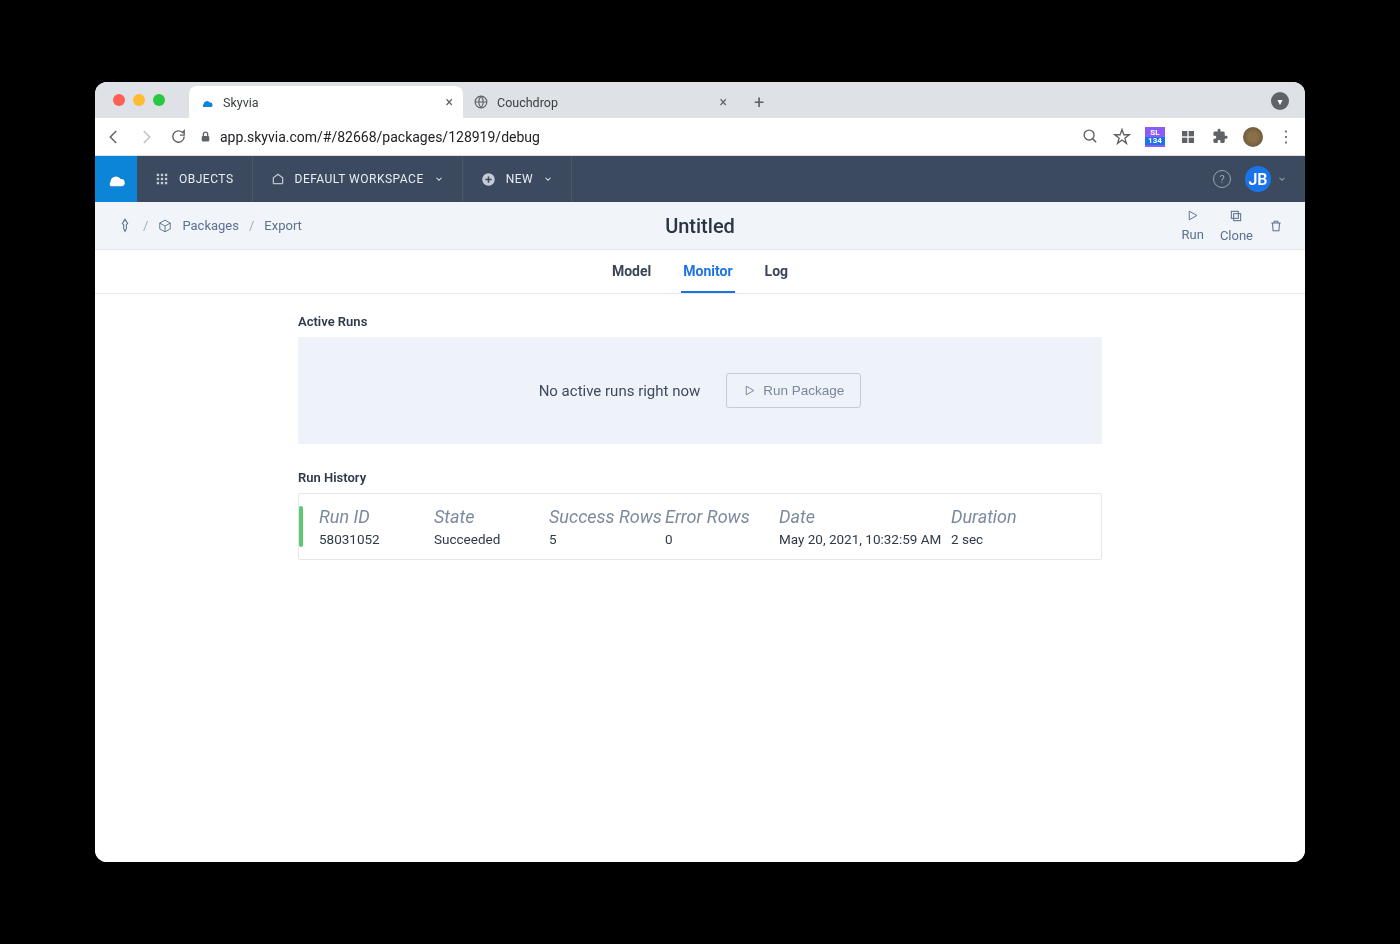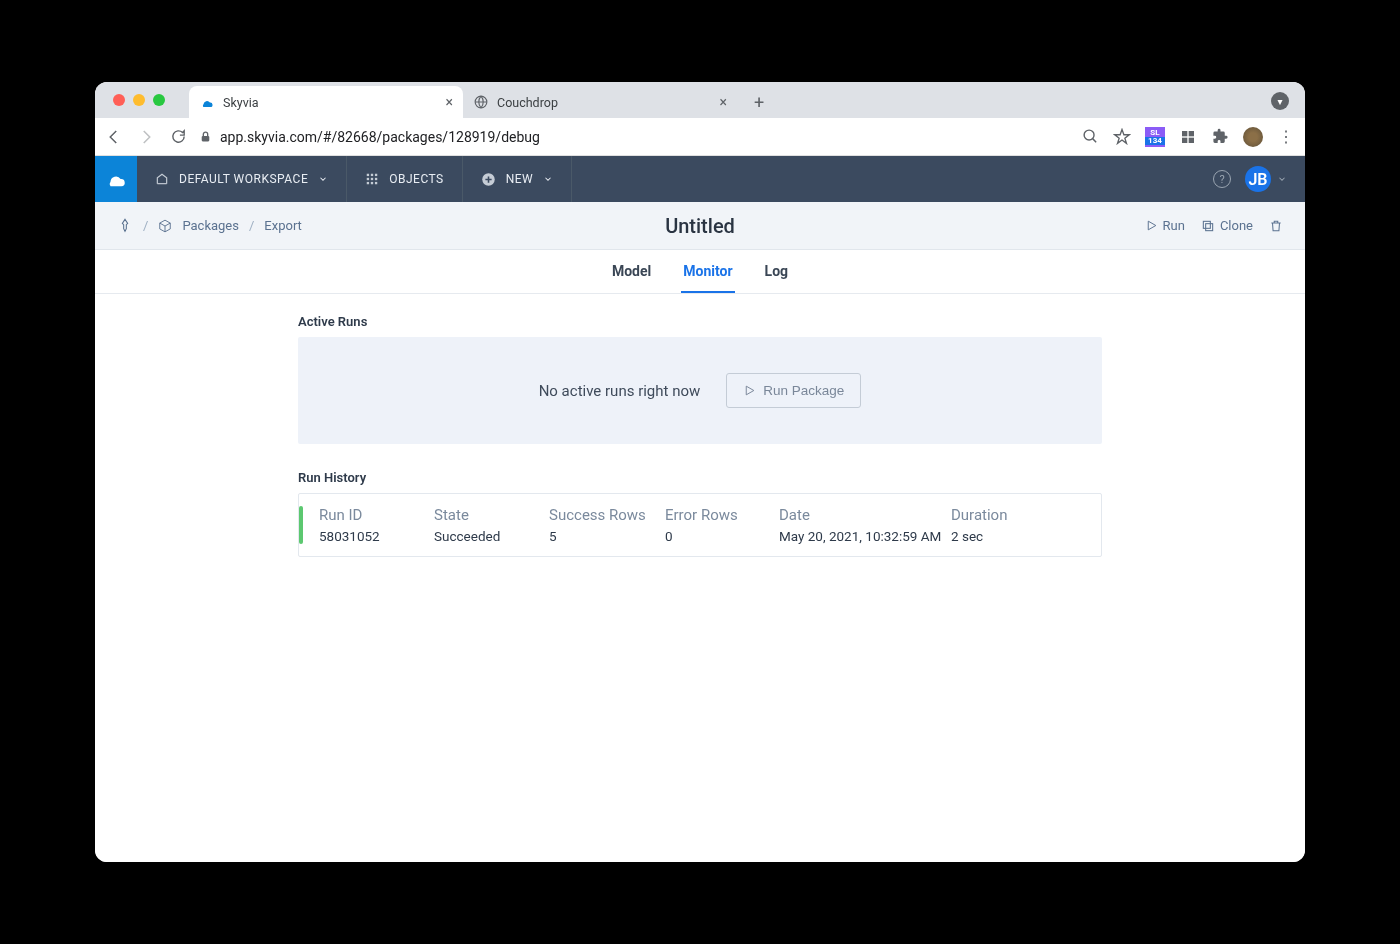--- a/index.html
+++ b/index.html
@@ -119,21 +119,21 @@
     position: relative;
   }
   .crumbs { display:flex; align-items:center; gap:10px; font-size:13px; color:#5b7290; }
   .crumbs a { color:#5b7290; text-decoration:none; cursor:pointer; }
   .crumb-sep { color:#9fb0c3; }
   .page-title {
     position:absolute; left:50%; transform:translateX(-50%);
     font-size:20px; font-weight:500; color:#2a3442;
   }
   .subbar-actions { margin-left:auto; display:flex; align-items:center; gap:16px; font-size:13px; color:#5b7290; }
-  .subbar-actions .act { display:flex; align-items:center; gap:5px; cursor:pointer; }
+  .subbar-actions .act { display:flex; align-items:center; gap:5px; cursor:pointer;flex-direction:column; }
 
   
   .viewtabs {
     height: 44px;
     background:#fff;
     border-bottom: 1px solid #e6eaef;
     display:flex;
     align-items:center;
     justify-content:center;
     gap: 28px;
@@ -187,21 +187,21 @@
     border:1px solid #e3e8ee;
     border-radius:2px;
     display:flex;
     align-items:stretch;
     padding: 12px 18px 12px 0;
     position:relative;
     font-size:13px;
   }
   .status-stripe { width:4px; background:#5cc870; border-radius:2px; margin-right:16px; }
   .hcol { display:flex; flex-direction:column; gap:4px; }
-  .hcol .lbl { color:#7b8a9d; font-size:15px; }
+  .hcol .lbl { color:#7b8a9d; font-size:18px;font-style:italic; }
   .hcol .val { color:#2e3a4a; font-size:13.5px; }
   .c-runid { width: 115px; }
   .c-state { width: 115px; }
   .c-succ { width: 116px; }
   .c-err { width: 114px; }
   .c-date { width: 172px; }
   .c-dur { width: 100px; }
 
   svg { display:block; }
 </style>
@@ -300,50 +300,50 @@
       <span class="avatar-img"></span>
       <span class="ext kebab">⋮</span>
     </div>
   </div>
 
   <div class="app-nav">
     <div class="app-logo">
       <svg width="22" height="18" viewBox="0 0 24 18">
           <path d="M6 12a6 6 0 0 1 11-3 4 4 0 0 1 1 8H6a4 4 0 0 1 0-5z" fill="#fff"></path>
         </svg>
-    </div>
-    <div class="nav-sect">
-      <span class="nicon">
-        <svg width="14" height="14" viewBox="0 0 24 24">
-            <path d="M4 20V10l8-6 8 6v10" fill="none" stroke="#e8edf3" stroke-width="2"></path>
-            <path d="M4 20h16" stroke="#e8edf3" stroke-width="2"></path>
-          </svg>
-      </span>
-      <span>DEFAULT WORKSPACE</span>
-      <span>
-          <svg width="10" height="10" viewBox="0 0 24 24">
-            <path d="M6 9l6 6 6-6" fill="none" stroke="#e8edf3" stroke-width="2.5"></path>
-          </svg>
-        </span>
     </div>
     <div class="nav-sect">
       <span class="nicon">
         <svg width="14" height="14" viewBox="0 0 24 24">
             <rect x="3" y="3" width="4" height="4" fill="#e8edf3"></rect>
             <rect x="10" y="3" width="4" height="4" fill="#e8edf3"></rect>
             <rect x="17" y="3" width="4" height="4" fill="#e8edf3"></rect>
             <rect x="3" y="10" width="4" height="4" fill="#e8edf3"></rect>
             <rect x="10" y="10" width="4" height="4" fill="#e8edf3"></rect>
             <rect x="17" y="10" width="4" height="4" fill="#e8edf3"></rect>
             <rect x="3" y="17" width="4" height="4" fill="#e8edf3"></rect>
             <rect x="10" y="17" width="4" height="4" fill="#e8edf3"></rect>
             <rect x="17" y="17" width="4" height="4" fill="#e8edf3"></rect>
           </svg>
       </span>
       <span>OBJECTS</span>
+    </div>
+    <div class="nav-sect">
+      <span class="nicon">
+        <svg width="14" height="14" viewBox="0 0 24 24">
+            <path d="M4 20V10l8-6 8 6v10" fill="none" stroke="#e8edf3" stroke-width="2"></path>
+            <path d="M4 20h16" stroke="#e8edf3" stroke-width="2"></path>
+          </svg>
+      </span>
+      <span>DEFAULT WORKSPACE</span>
+      <span>
+          <svg width="10" height="10" viewBox="0 0 24 24">
+            <path d="M6 9l6 6 6-6" fill="none" stroke="#e8edf3" stroke-width="2.5"></path>
+          </svg>
+        </span>
     </div>
     <div class="nav-sect">
       <span class="nicon">
         <svg width="15" height="15" viewBox="0 0 24 24">
             <circle cx="12" cy="12" r="10" fill="#e8edf3"></circle>
             <path d="M12 7v10M7 12h10" stroke="#3b4a5f" stroke-width="2.5"></path>
           </svg>
       </span>
       <span>NEW</span>
       <span>

